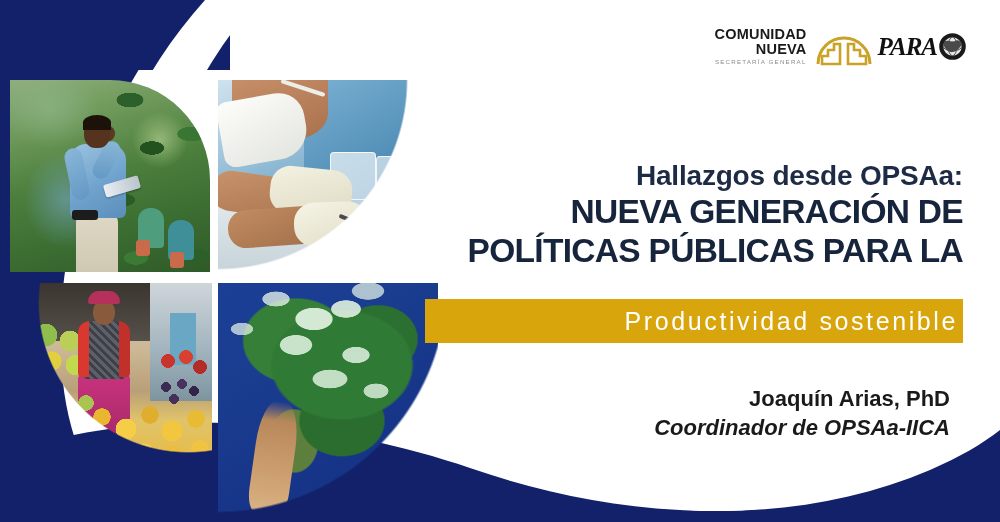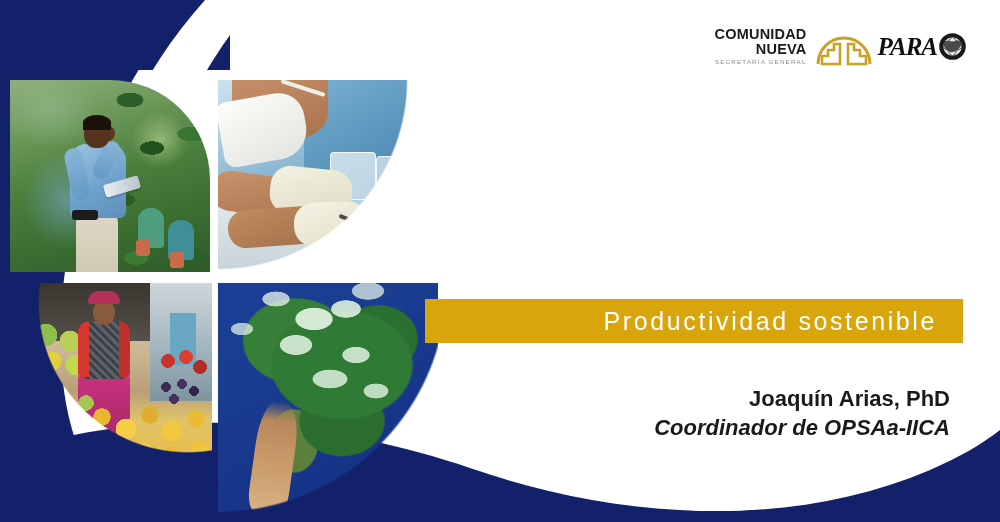--- a/index.html
+++ b/index.html
@@ -368,21 +368,21 @@
   #title-main .l2 { display: block; }
 
   
   #gold-band {
     position: absolute; left: 425px; top: 299px; width: 538px; height: 44px;
     background: #D9A50C; z-index: 6;
     display: flex; align-items: center; justify-content: flex-end;
   }
   #gold-band-text {
     color: #ffffff; font-size: 25px; letter-spacing: 2.6px;
-    padding-right: 26px; font-weight: 400;
+    padding-right: 5px; font-weight: 400;
   }
 
   
   #presenter {
     position: absolute; right: 50px; top: 384px; width: 470px;
     text-align: right; z-index: 6;
     color: #1a1a1a; font-size: 22px; font-weight: 700; line-height: 1.32;
   }
   #presenter .role { font-weight: 700; font-style: italic; }
 </style>
@@ -508,20 +508,27 @@
         <ellipse cx="13.5" cy="13.5" rx="9.2" ry="4.3" fill="none" stroke="#555" stroke-width="1"></ellipse>
         <ellipse cx="13.5" cy="13.5" rx="4.4" ry="9.2" fill="none" stroke="#555" stroke-width="1"></ellipse>
         <path d="M5,9 C9,6 13,10 16,8 C19,6 22,9 23,11
                  C21,15 18,18 14,19 C10,20 6,16 5,13 Z" fill="#4a4a4a"></path>
         <circle cx="13.5" cy="13.5" r="12.5" fill="none" stroke="#1a1a1a" stroke-width="1.6"></circle>
       </svg>
     </div>
   </div>
 
 
+  <div id="title-block">
+    <div id="title-kicker">Hallazgos desde OPSAa:</div>
+    <div id="title-main">
+      <span>NUEVA GENERACIÓN DE</span>
+      <span class="l2">POLÍTICAS PÚBLICAS PARA LA</span>
+    </div>
+  </div>
 
   <div id="gold-band">
     <span id="gold-band-text">Productividad sostenible</span>
   </div>
 
   <div id="presenter">
     <div>Joaquín Arias, PhD</div>
     <div class="role">Coordinador de OPSAa-IICA</div>
   </div>
 

